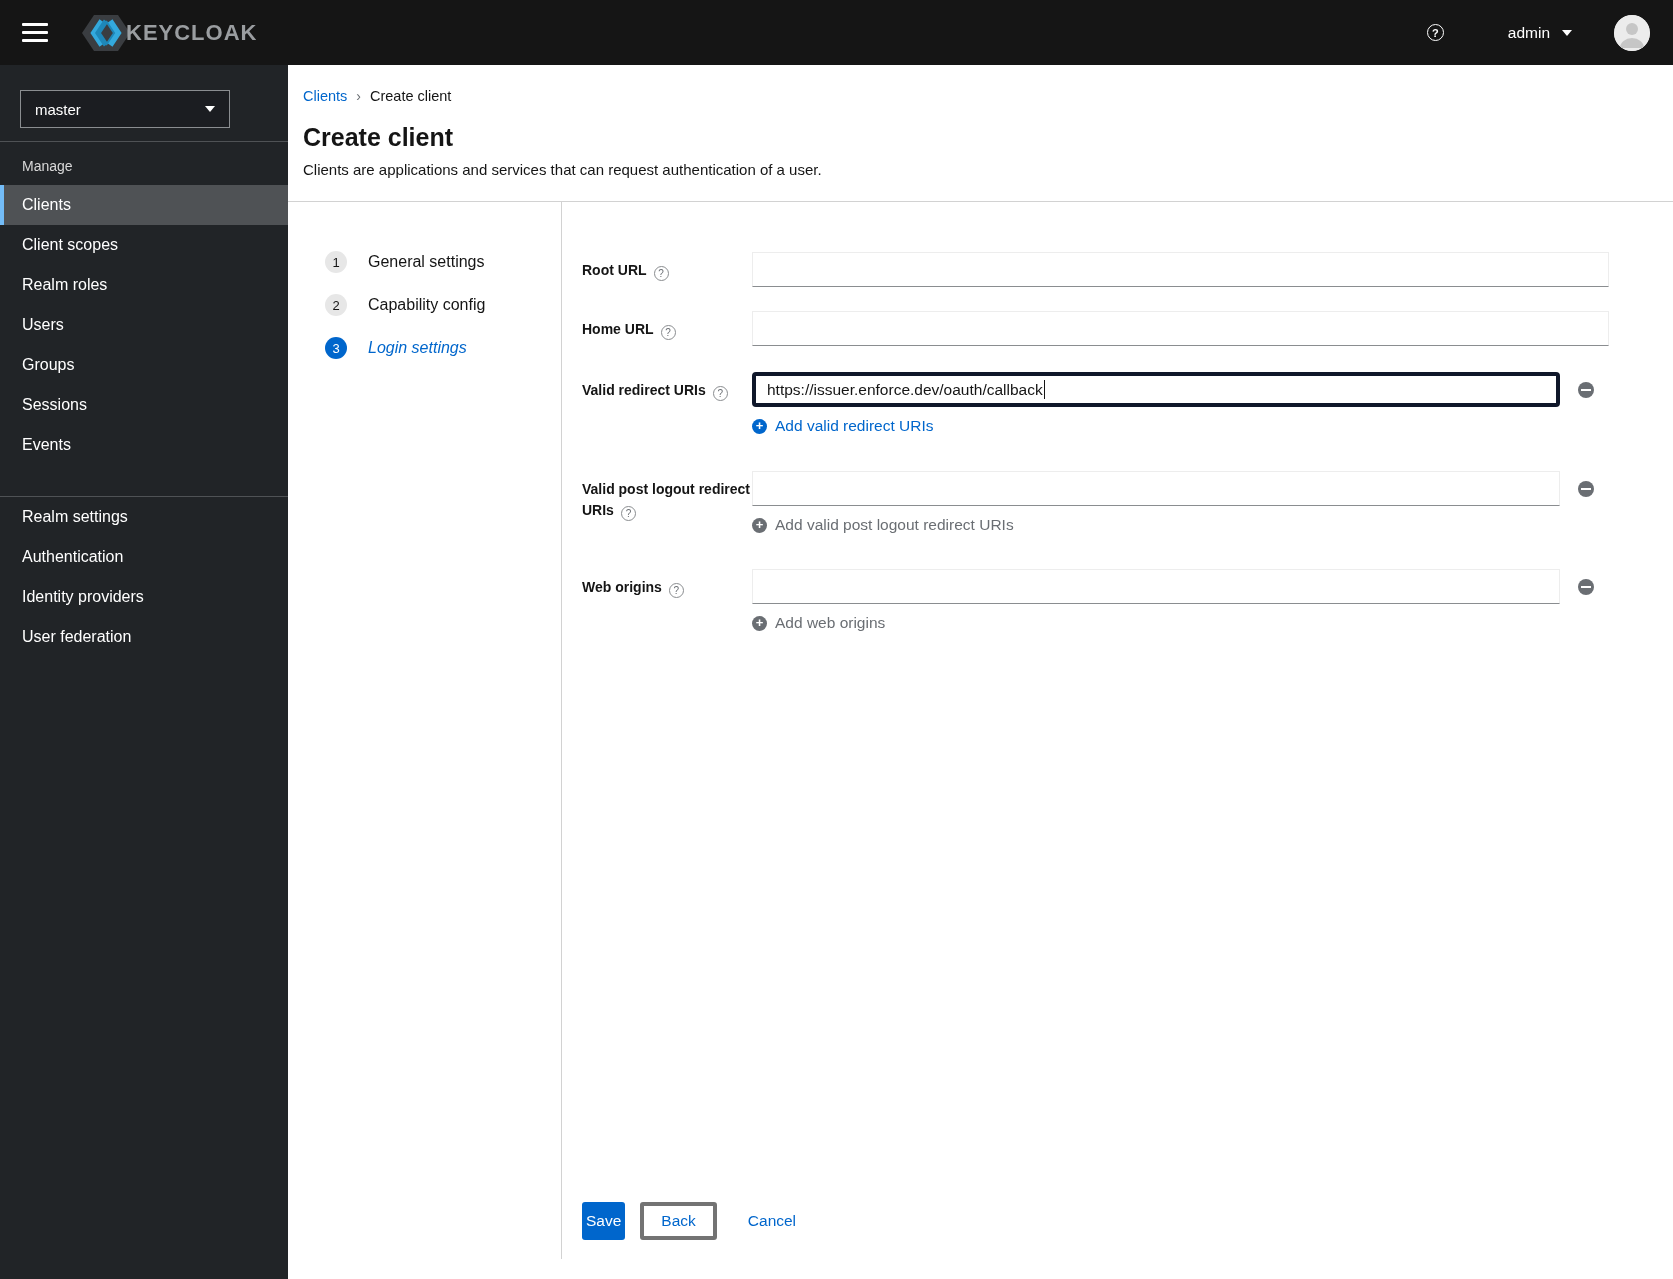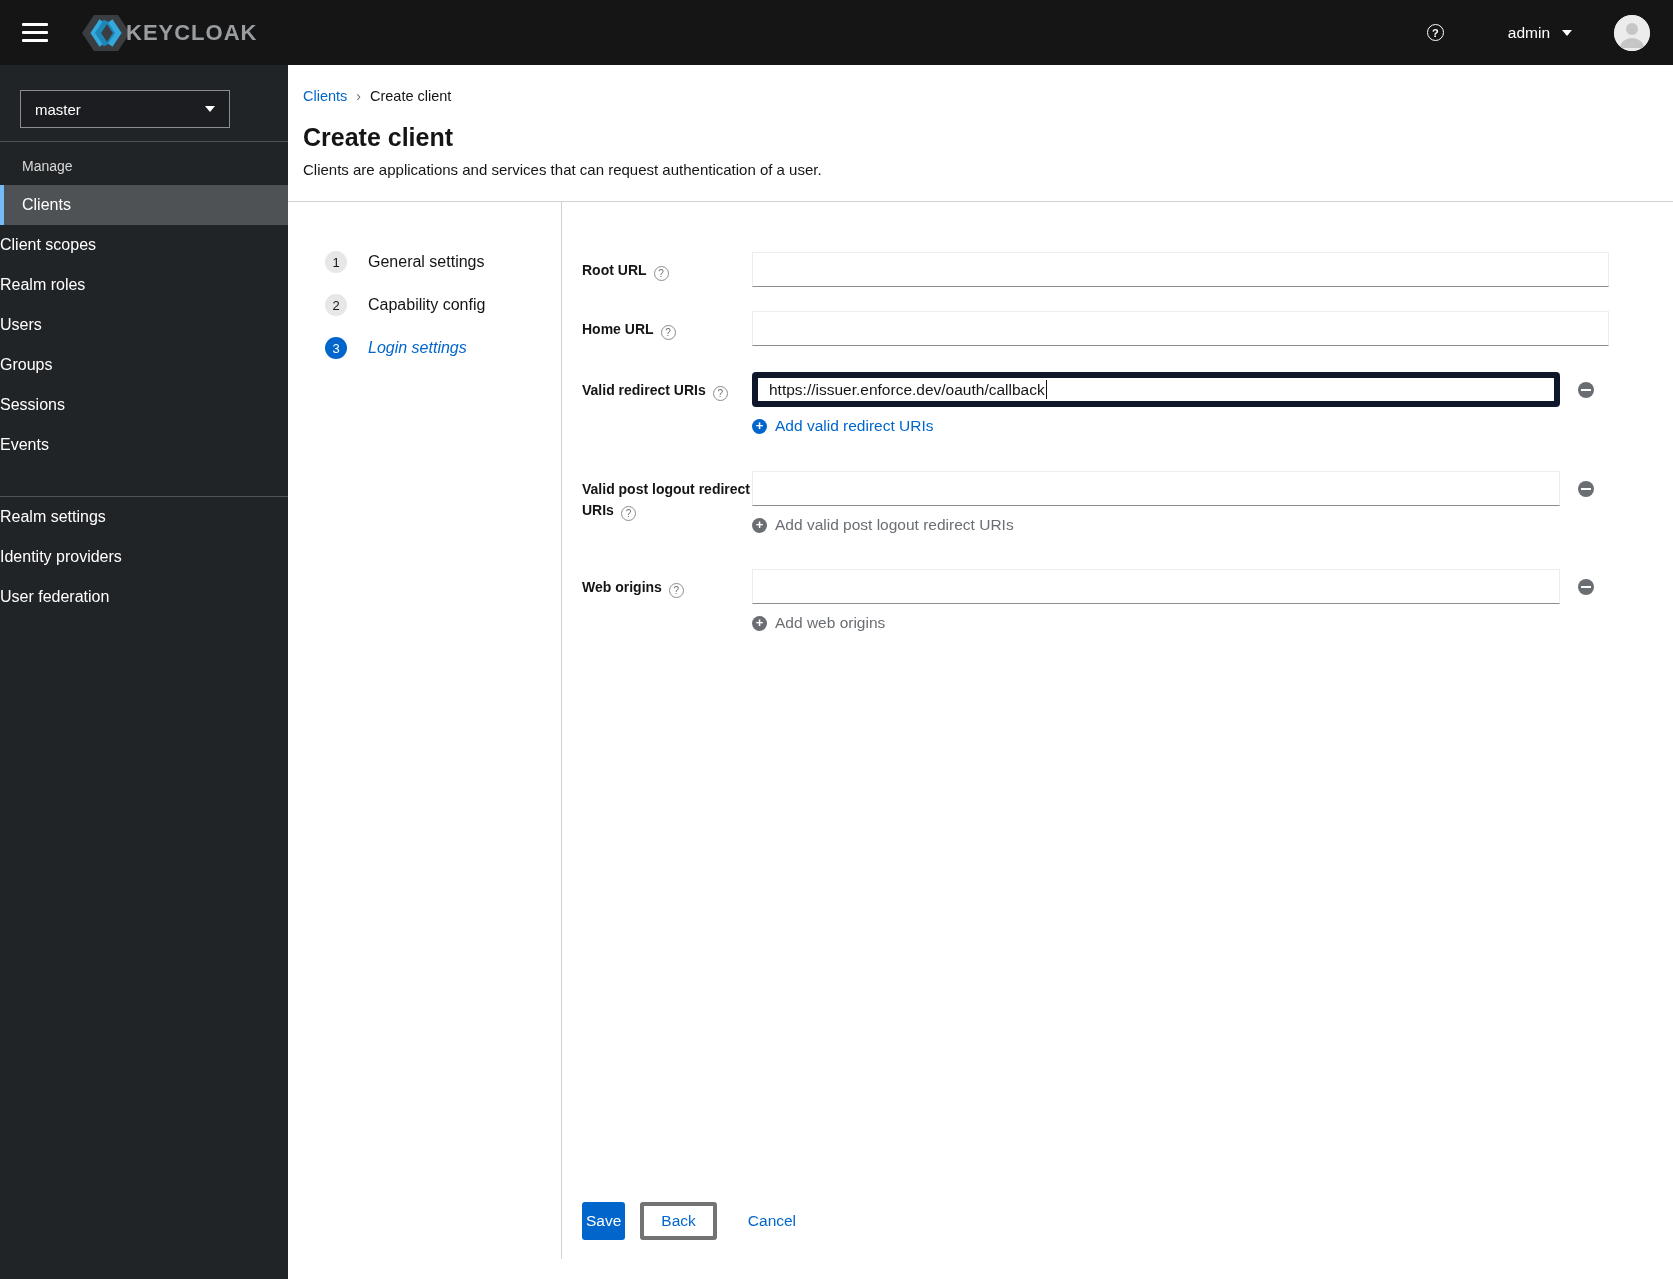--- a/index.html
+++ b/index.html
@@ -24,21 +24,21 @@
 
   
   .sidebar { position:absolute; top:65px; left:0; bottom:0; width:288px; background:#212427; }
   .realm-select { margin:25px 0 0 20px; width:210px; height:38px; border:1px solid #8a8d90;
     background:#1b1d21; color:#fff; font-size:15px; display:flex; align-items:center;
     padding:0 14px; cursor:pointer; }
   .realm-select .caret-down { margin-left:auto; border-top-color:#fff; }
   .side-divider { height:1px; background:#4f5255; margin-top:13px; }
   .nav-section-title { padding:16px 0 0 22px; font-size:14px; color:#d8d8d8; }
   .nav-list { margin-top:11px; list-style:none; }
-  .nav-item { height:40px; display:flex; align-items:center; 
+  .nav-item { height:40px; display:flex; align-items:center; padding-left:22px;
     font-size:16px; color:#fff; cursor:pointer; }
   .nav-item.selected { background:#4f5255; border-left:4px solid #73bcf7; padding-left:18px; }
   .configure-block { margin-top:31px; }
   .configure-block .side-divider { margin-top:12px; }
   .configure-block .nav-list { margin-top:0; }
 
   
   .main { position:absolute; top:65px; left:288px; right:0; bottom:0; background:#fff; }
   .page-header { height:137px; border-bottom:1px solid #d2d2d2; padding:23px 0 0 15px; }
   .breadcrumb { display:flex; align-items:center; font-size:14.5px; }
@@ -63,21 +63,21 @@
   .q-icon { display:inline-flex; width:15px; height:15px; border:1px solid #8a8d90; border-radius:50%;
     color:#6a6e73; font-size:10px; font-weight:normal; align-items:center; justify-content:center;
     margin-left:7px; vertical-align:-2px; }
   .form-field { flex:1; }
   .input-line { display:flex; align-items:center; }
   .text-input { height:35px; border:1px solid; border-color:#ededed #ededed #8a8d90 #ededed;
     background:#fff; font-size:15.5px; padding:0 12px; color:#151515;
     font-family:"Liberation Sans", sans-serif; outline:none; }
   .w-wide { width:857px; }
   .w-multi { width:808px; }
-  .focused-input { width:808px; height:35px; border:6px solid #0f172a; border-radius:4px;
+  .focused-input { width:808px; height:35px; border:4px solid #0f172a; border-radius:4px;
     display:flex; align-items:center; padding:0 11px; font-size:15.5px; background:#fff; cursor:text; }
   .text-caret { display:inline-block; width:1.5px; height:19px; background:#151515; margin-left:1px; }
   .minus-btn { width:16px; height:16px; border-radius:50%; background:#6a6e73; border:none;
     margin-left:18px; position:relative; cursor:pointer; flex-shrink:0; }
   .minus-btn::after { content:""; position:absolute; left:3px; right:3px; top:7px; height:2px; background:#fff; }
   .add-row { margin-top:10px; display:flex; align-items:center; cursor:pointer; }
   .plus-icon { width:15px; height:15px; border-radius:50%; background:#0066cc; color:#fff;
     font-size:13px; line-height:14px; text-align:center; font-weight:bold; flex-shrink:0; }
   .add-row span.add-label { margin-left:8px; font-size:15.5px; color:#0066cc;text-align:right; }
   .add-row.disabled .plus-icon { background:#6a6e73; }
@@ -146,20 +146,21 @@
     <li class="nav-item">Users</li>
     <li class="nav-item">Groups</li>
     <li class="nav-item">Sessions</li>
     <li class="nav-item">Events</li>
   </ul>
 
   <div class="configure-block">
     <div class="side-divider"></div>
     <ul class="nav-list">
       <li class="nav-item">Realm settings</li>
+      <li class="nav-item">Authentication</li>
       <li class="nav-item">Identity providers</li>
       <li class="nav-item">User federation</li>
     </ul>
   </div>
 </nav>
 
 <main class="main">
   <div class="page-header">
     <div class="breadcrumb">
       <a>Clients</a>

